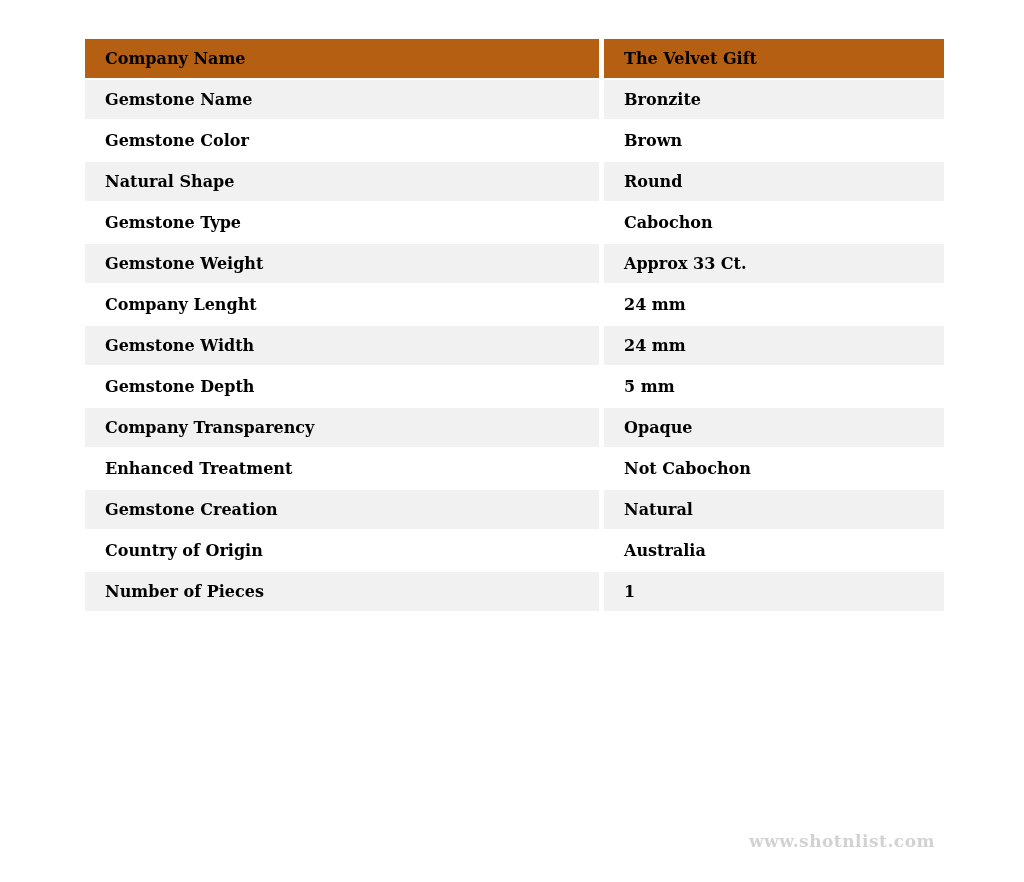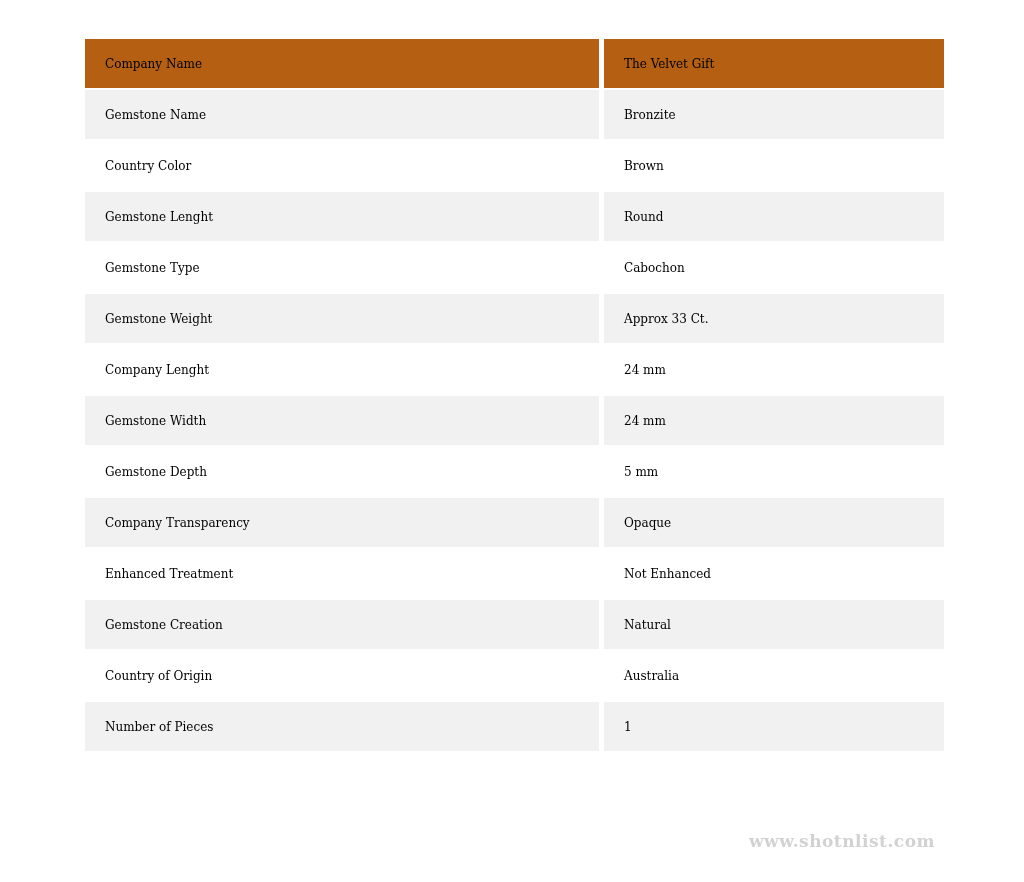--- a/index.html
+++ b/index.html
@@ -29,26 +29,26 @@
     top: 37px;
     width: 864px;
     table-layout: fixed;
     border-collapse: separate;
     border-spacing: 5px 2px;
   }
   .spec-table col.col-label { width: 514px; }
   .spec-table col.col-value { width: 340px; }
   .spec-table th,
   .spec-table td {
-    height: 49px;
+    height: 39px;
     padding: 0 10px 0 20px;
     text-align: left;
     vertical-align: middle;
-    font-weight: normal;
-    font-size: 12px;
+    font-weight: bold;
+    font-size: 16px;
     color: var(--text-color);
     white-space: nowrap;
     overflow: hidden;
   }
   .spec-table thead th {
     background: var(--header-bg);
   }
   .spec-table tbody tr:nth-child(odd) td {
     background: var(--alt-row-bg);
   }
@@ -79,25 +79,25 @@
       <th>Company Name</th>
       <th>The Velvet Gift</th>
     </tr>
   </thead>
   <tbody>
     <tr>
       <td>Gemstone Name</td>
       <td>Bronzite</td>
     </tr>
     <tr>
-      <td>Country Color</td>
+      <td>Gemstone Color</td>
       <td>Brown</td>
     </tr>
     <tr>
-      <td>Gemstone Lenght</td>
+      <td>Natural Shape</td>
       <td>Round</td>
     </tr>
     <tr>
       <td>Gemstone Type</td>
       <td>Cabochon</td>
     </tr>
     <tr>
       <td>Gemstone Weight</td>
       <td>Approx 33 Ct.</td>
     </tr>
@@ -112,21 +112,21 @@
     <tr>
       <td>Gemstone Depth</td>
       <td>5 mm</td>
     </tr>
     <tr>
       <td>Company Transparency</td>
       <td>Opaque</td>
     </tr>
     <tr>
       <td>Enhanced Treatment</td>
-      <td>Not Enhanced</td>
+      <td>Not Cabochon</td>
     </tr>
     <tr>
       <td>Gemstone Creation</td>
       <td>Natural</td>
     </tr>
     <tr>
       <td>Country of Origin</td>
       <td>Australia</td>
     </tr>
     <tr>

